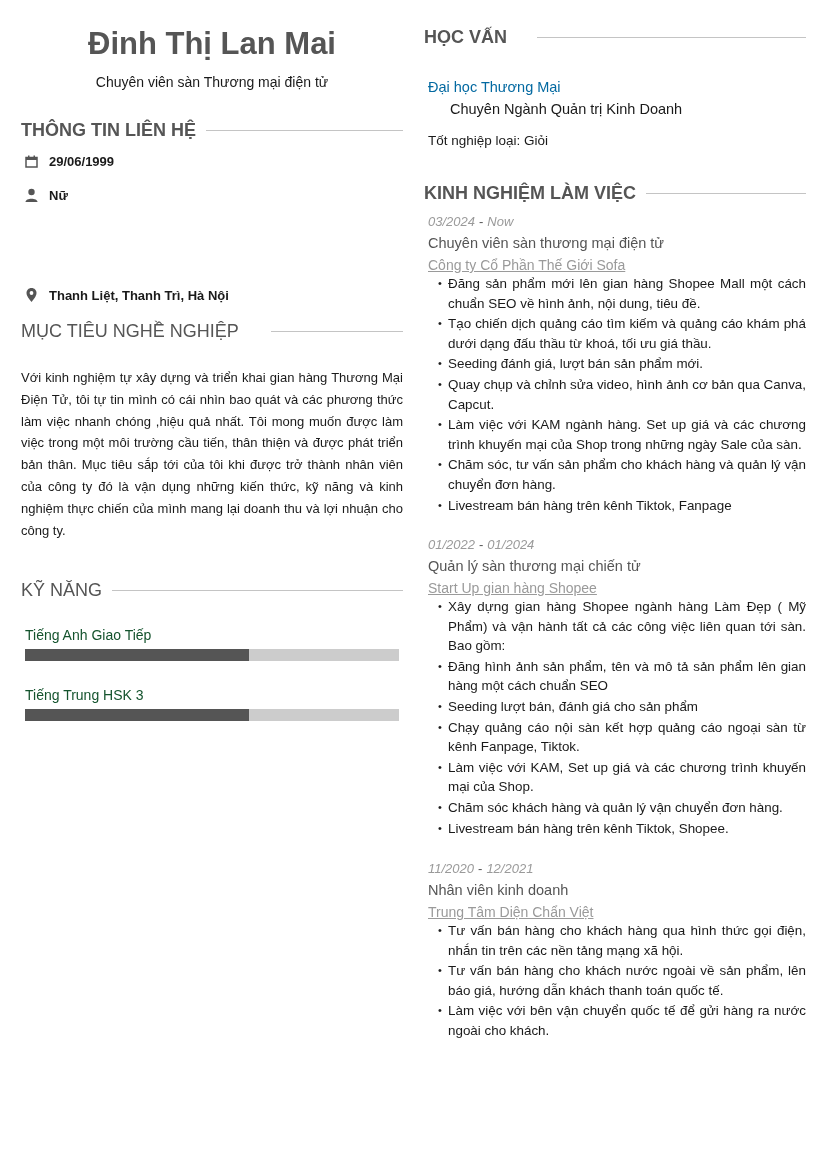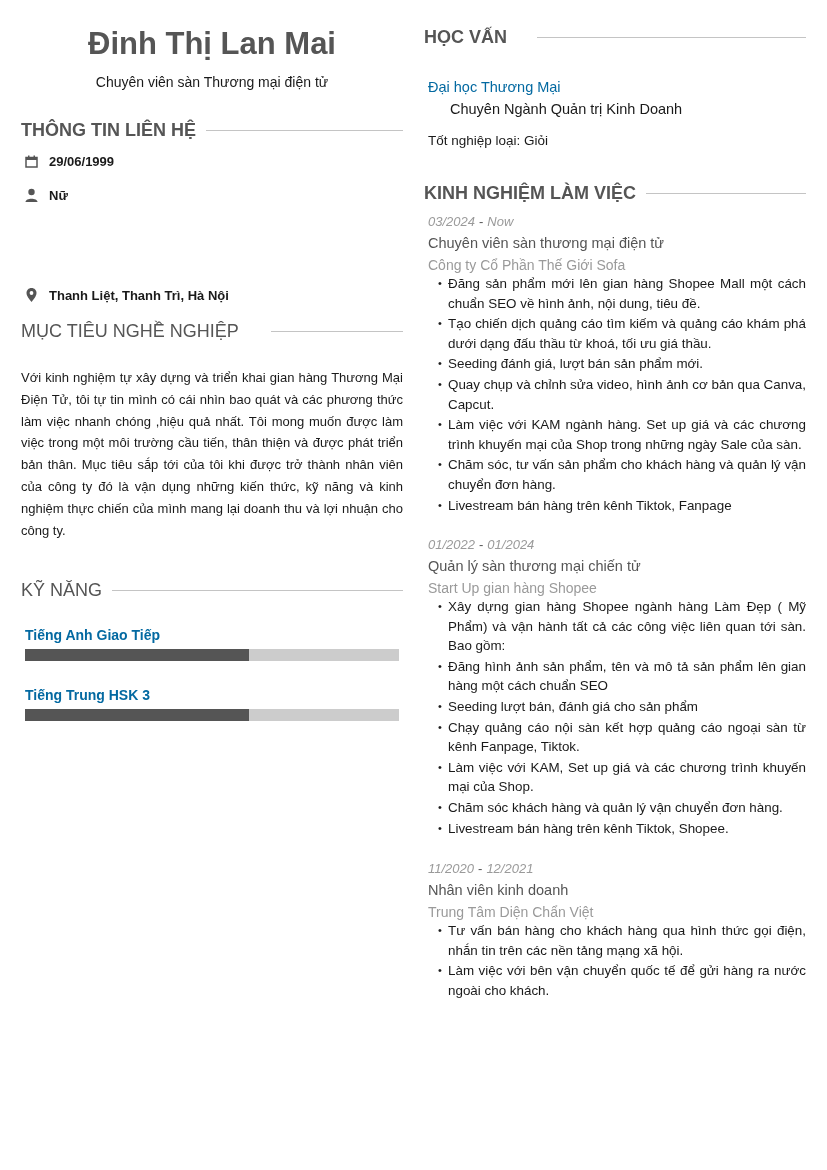--- a/index.html
+++ b/index.html
@@ -19,33 +19,33 @@
     .sec-head .t.bold { font-weight: bold; }
     .sec-head .line { flex: 1; height: 1px; background: #c4c4c4; }
 
     .contact { position: absolute; left: 3px; display: flex; align-items: flex-start; font-size: 13px; color: #1a1a1a; font-weight: bold; }
     .contact .ic { width: 14px; height: 14px; margin-right: 11px; display: inline-flex; align-items: center; justify-content: center; }
 
     .objective { position: absolute; left: 0; top: 367px; width: 382px; font-size: 13px; line-height: 21.8px;
                  text-align: justify; color: #1a1a1a; }
 
     .skill { position: absolute; left: 4px; width: 374px; }
-    .skill .lbl { font-size: 14px; color: #0369a1; height: 18px; font-weight: bold; }
+    .skill .lbl { font-size: 14px; color: #14532d; height: 18px; }
     .skill .bar { margin-top: 4px; height: 12px; background: #cccccc; position: relative; }
     .skill .fill { position: absolute; left: 0; top: 0; bottom: 0; background: #555555; }
 
     .edu-school { position: absolute; left: 4px; top: 79px; font-size: 14.5px; color: #0369a1; }
     .edu-major { position: absolute; left: 4px; top: 101px; font-size: 14.5px; color: #1a1a1a; margin-left: 22px; }
     .edu-grade { position: absolute; left: 4px; top: 133px; font-size: 13.5px; color: #1a1a1a; }
 
     .job { position: absolute; left: 4px; width: 378px; }
     .job .date { font-size: 13px; font-style: italic; color: #9a9a9a; height: 20px; }
     .job .date .sep { font-style: normal; color: #555; margin: 0 4px; }
     .job .role { font-size: 14.5px; color: #555555; height: 21px; margin-top: 1px; }
-    .job .company { font-size: 14px; color: #9a9a9a; display: inline-block; margin-top: 1px; }
+    .job .company { font-size: 14px; color: #9a9a9a; text-decoration: underline; display: inline-block; margin-top: 1px; }
     .job ul { list-style: none; padding-left: 10px; }
     .job li { position: relative; padding-left: 10px; font-size: 13.4px; line-height: 19.6px; color: #1a1a1a;
               text-align: justify; margin-bottom: 1px; }
     .job li::before { content: "•"; position: absolute; left: 0; top: 0; font-size: 11px; }
   </style>
 </head>
 <body>
 
 <div class="left">
   <div class="name">Đinh Thị Lan Mai</div>
@@ -163,16 +163,17 @@
   </div>
 
   <div class="job" style="top:861px;">
     <div class="date">
       <span>11/2020</span><span class="sep">-</span><span>12/2021</span>
     </div>
     <div class="role">Nhân viên kinh doanh</div>
     <span class="company">Trung Tâm Diện Chẩn Việt </span>
     <ul>
       <li>Tư vấn bán hàng cho khách hàng qua hình thức gọi điện, nhắn tin trên các nền tảng mạng xã hội.</li>
+      <li>Tư vấn bán hàng cho khách nước ngoài về sản phẩm, lên báo giá, hướng dẫn khách thanh toán quốc tế.</li>
       <li>Làm việc với bên vận chuyển quốc tế để gửi hàng ra nước ngoài cho khách.</li>
     </ul>
   </div>
 </div>
 
 </body></html>

